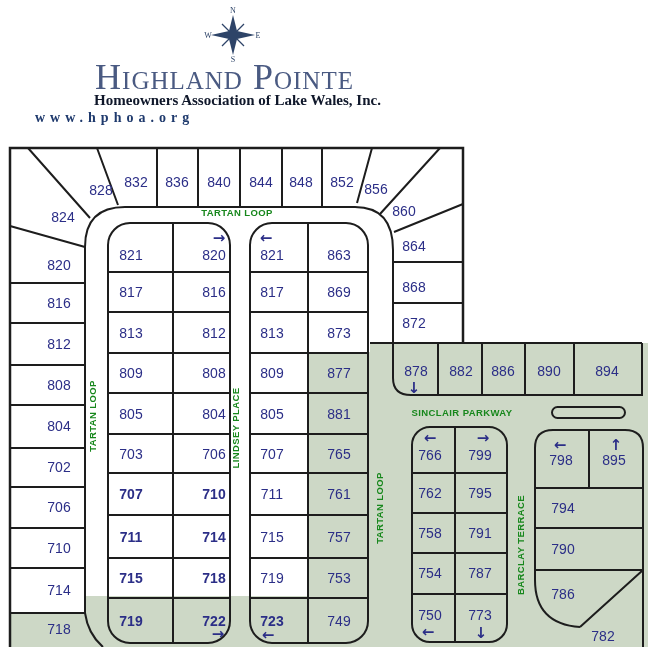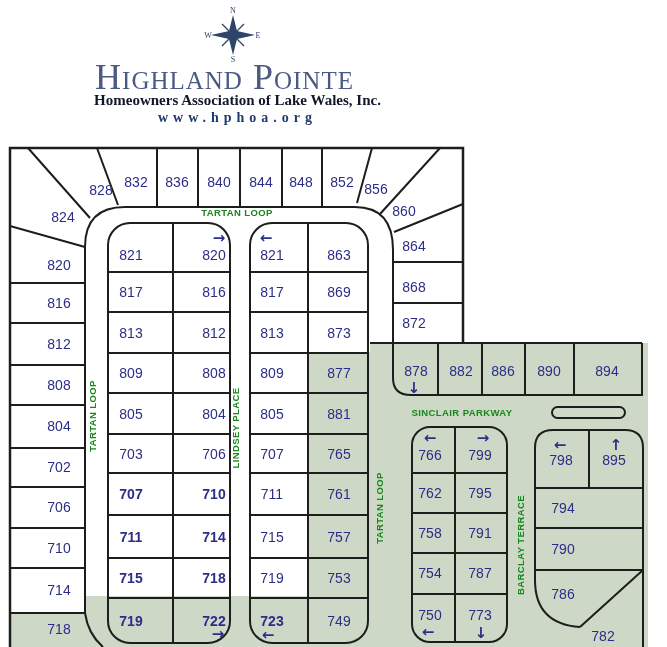--- a/index.html
+++ b/index.html
@@ -3,21 +3,21 @@
 <meta charset="utf-8">
 <style>
   html,body{margin:0;padding:0;background:#fff;}
   #canvas{position:relative;width:667px;height:647px;background:#fff;overflow:hidden;
           font-family:"Liberation Sans",sans-serif;}
   .hdr-title{position:absolute;left:22px;top:56px;width:405px;text-align:center;
              font-family:"Liberation Serif",serif;font-variant:small-caps;
              font-size:36px;letter-spacing:1px;color:#4a5a82;}
   .hdr-sub{position:absolute;left:35px;top:92px;width:405px;text-align:center;
            font-family:"Liberation Serif",serif;font-weight:bold;font-size:15px;color:#0f172a;}
-  .hdr-web{position:absolute;left:35px;top:110px;width:405px;text-align:center;
+  .hdr-web{position:absolute;left:35px;top:110px;width:405px;
            font-family:"Liberation Serif",serif;font-weight:bold;font-size:14px;
            letter-spacing:5px;color:#1f3a6d;}
   svg text{font-family:"Liberation Sans",sans-serif;}
   .num{fill:#2b2e87;font-size:14px;text-anchor:middle;}
   .num.b{font-weight:bold;}
   .street{fill:#17871c;font-size:9.5px;font-weight:bold;letter-spacing:.4px;text-anchor:middle;}
   .arrow{fill:#2b2e87;font-family:"DejaVu Sans",sans-serif;font-size:15px;font-weight:bold;text-anchor:middle;}
   .ln{stroke:#1d1d1d;stroke-width:2;fill:none;}
   .ln.thick{stroke-width:2.5;}
   .green{fill:#cdd8c6;}

